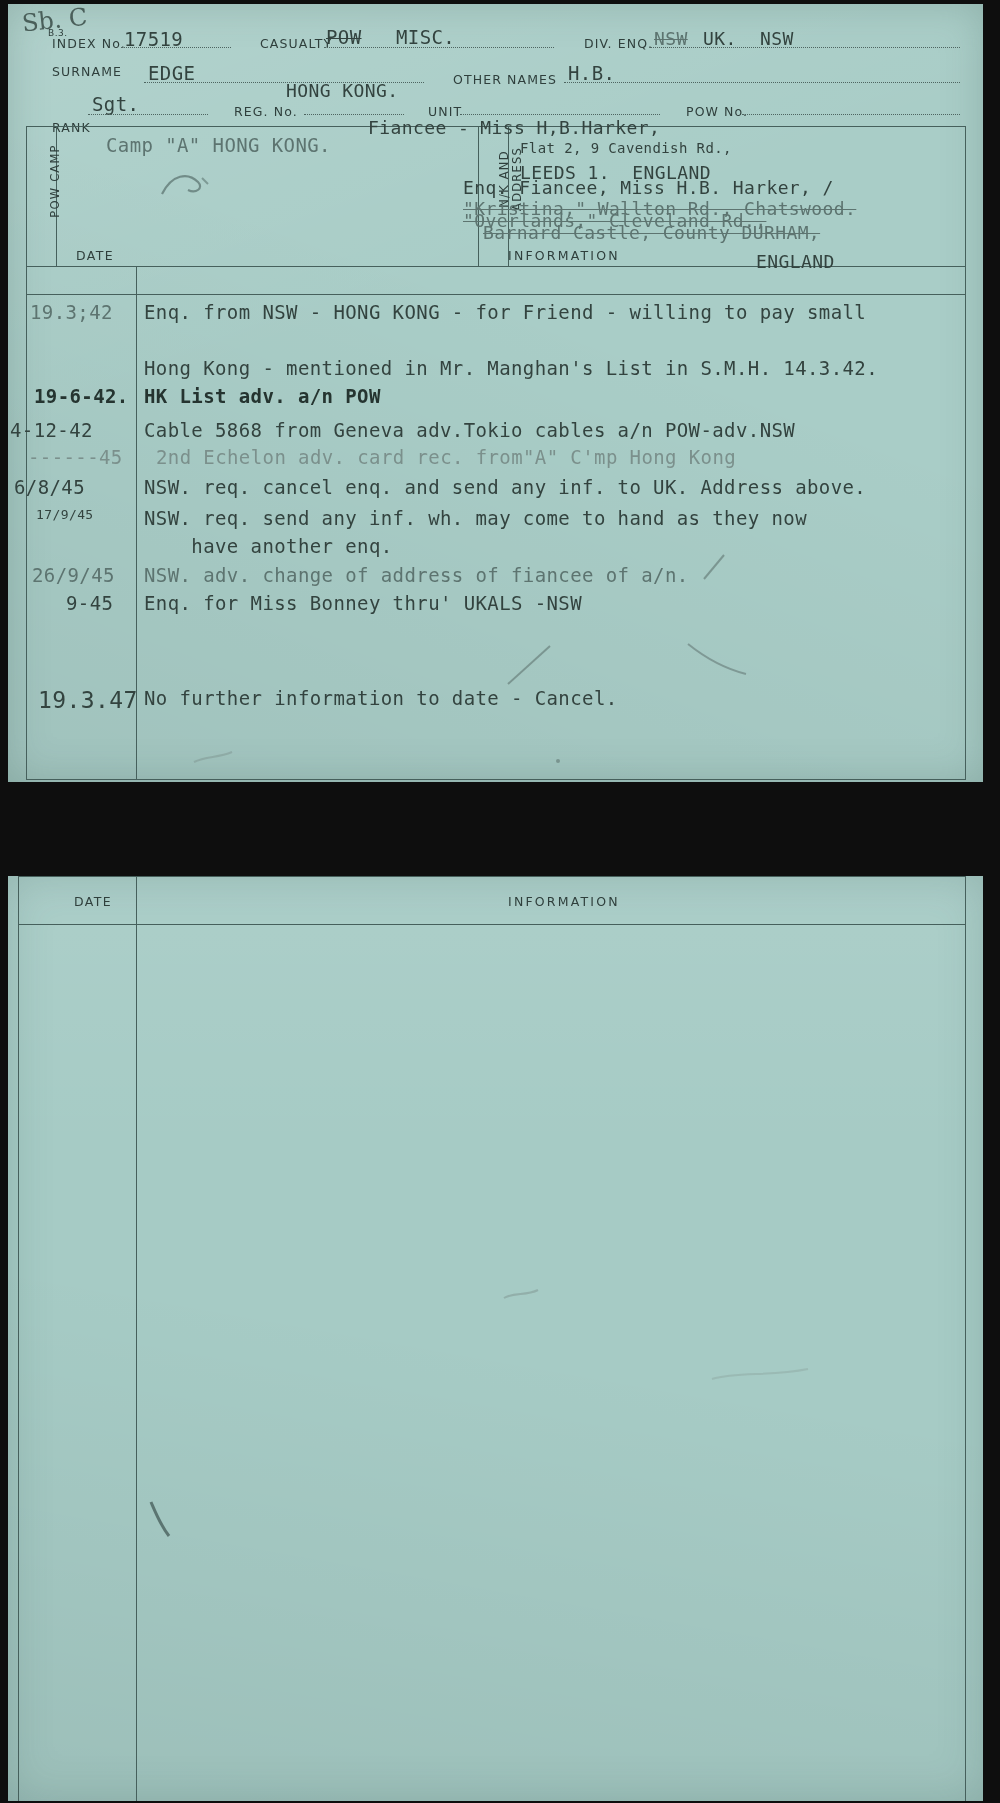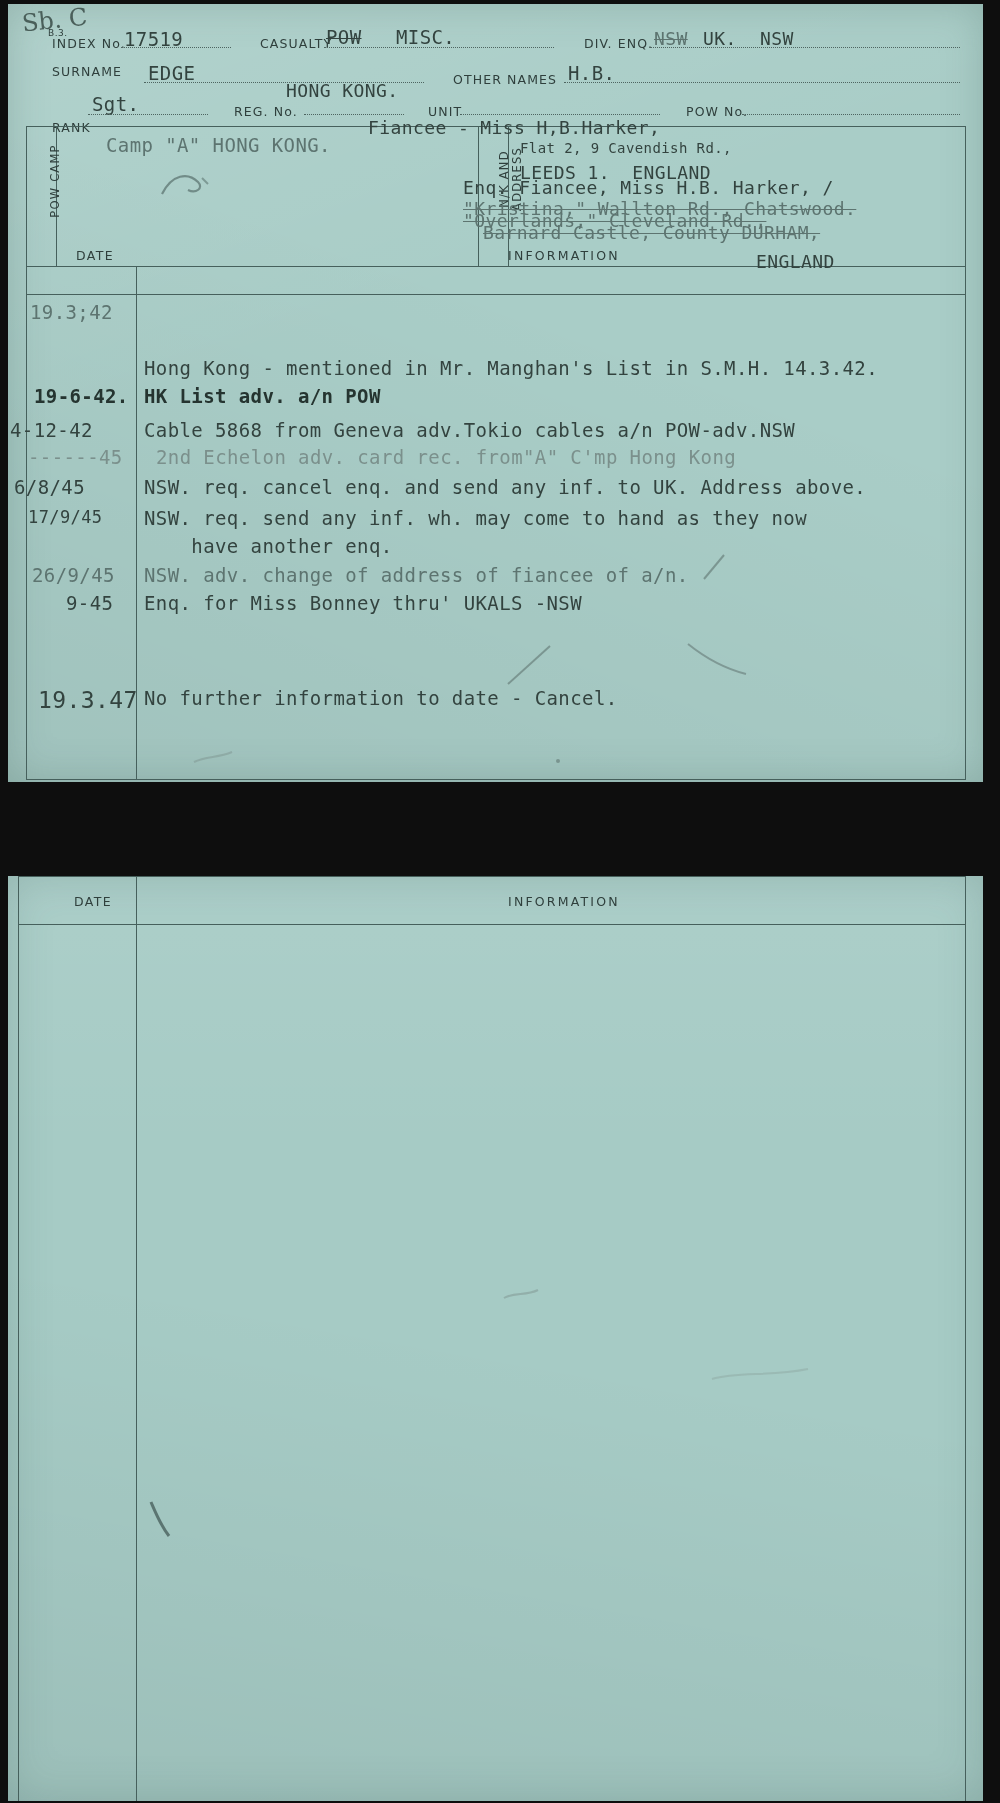--- a/index.html
+++ b/index.html
@@ -194,35 +194,36 @@
     <div class="rule" style="left:18px; top:262px; width:1px; height:514px;"></div>
     <div class="rule" style="left:957px; top:262px; width:1px; height:514px;"></div>
     <div class="rule" style="left:18px; top:775px; width:940px; height:1px;"></div>
     <div class="rule" style="left:18px; top:290px; width:940px; height:1px;"></div>
     <div class="rule" style="left:128px; top:262px; width:1px; height:514px;"></div>
 
     <div class="formlabel" style="left:48px; top:244px; letter-spacing:1.4px;">DATE</div>
     <div class="formlabel" style="left:480px; top:244px; letter-spacing:2.2px;">INFORMATION</div>
 
     <div class="typed faint" style="left:22px; top:297px; font-size:19px;">19.3;42</div>
+    <div class="typed" style="left:136px; top:297px; font-size:19px;">Enq. from NSW - HONG KONG - for Friend - willing to pay small</div>
     <div class="typed" style="left:136px; top:353px; font-size:19px;">Hong Kong - mentioned in Mr. Manghan's List in S.M.H. 14.3.42.</div>
 
     <div class="typed bold" style="left:26px; top:381px; font-size:19px;">19-6-42.</div>
     <div class="typed bold" style="left:136px; top:381px; font-size:19px;">HK List adv. a/n POW</div>
 
     <div class="typed" style="left:2px; top:415px; font-size:19px;">4-12-42</div>
     <div class="typed" style="left:136px; top:415px; font-size:19px;">Cable 5868 from Geneva adv.Tokio cables a/n POW-adv.NSW</div>
 
     <div class="typed vfaint" style="left:20px; top:442px; font-size:19px;">------45</div>
     <div class="typed vfaint" style="left:148px; top:442px; font-size:19px;">2nd Echelon adv. card rec. from"A" C'mp Hong Kong</div>
 
     <div class="typed" style="left:6px; top:472px; font-size:19px;">6/8/45</div>
     <div class="typed" style="left:136px; top:472px; font-size:19px;">NSW. req. cancel enq. and send any inf. to UK. Address above.</div>
 
-    <div class="typed" style="left:20px; top:503px; font-size:17px;">17/9/45</div>
+    <div class="typed" style="left:20px; top:503px; font-size:13px;padding-left:8px;">17/9/45</div>
     <div class="typed" style="left:136px; top:503px; font-size:19px;">NSW. req. send any inf. wh. may come to hand as they now</div>
     <div class="typed" style="left:136px; top:531px; font-size:19px;">    have another enq.</div>
 
     <div class="typed faint" style="left:24px; top:560px; font-size:19px;">26/9/45</div>
     <div class="typed faint" style="left:136px; top:560px; font-size:19px;">NSW. adv. change of address of fiancee of a/n.</div>
 
     <div class="typed" style="left:58px; top:588px; font-size:19px;">9-45</div>
     <div class="typed" style="left:136px; top:588px; font-size:19px;">Enq. for Miss Bonney thru' UKALS -NSW</div>
 
     <div class="typed" style="left:30px; top:683px; font-size:23px;">19.3.47</div>

